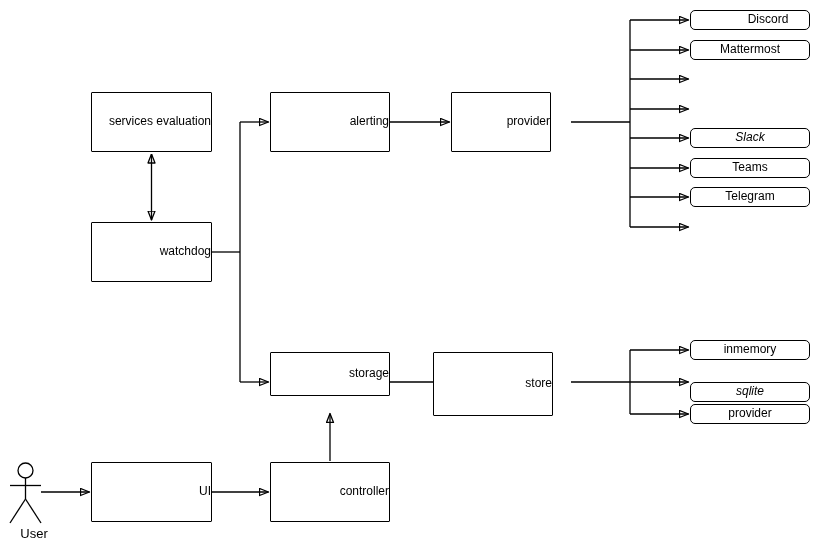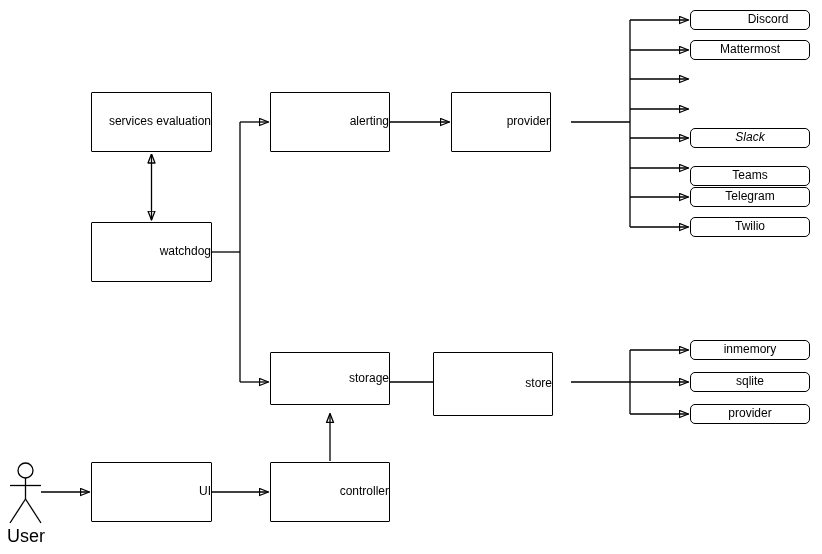--- a/index.html
+++ b/index.html
@@ -46,40 +46,40 @@
   }
   .node.leaf {
     border-radius: 5px;
     left: 690px;
     width: 120px;
     height: 20px;
     font-size: 12px;
   }
   .actor-label {
     position: absolute;
-    left: 2px;
+    left: 10px;
     top: 526px;
     width: 48px;
     text-align: center;
-    font-size: 18px;
+    font-size: 13px;
   }
   
   .n-services { left: 91px;  top: 92px;  width: 121px; height: 60px; }
   .n-watchdog { left: 91px;  top: 222px; width: 121px; height: 60px; }
   .n-alerting { left: 270px; top: 92px;  width: 120px; height: 60px; }
   .n-provider { left: 451px; top: 92px;  width: 100px; height: 60px; }
-  .n-storage  { left: 270px; top: 352px; width: 120px; height: 53px; }
+  .n-storage  { left: 270px; top: 352px; width: 120px; height: 44px; }
   .n-store    { left: 433px; top: 352px; width: 120px; height: 64px; }
   .n-ui       { left: 91px;  top: 462px; width: 121px; height: 60px; }
   .n-controller { left: 270px; top: 462px; width: 120px; height: 60px; }
   
   .p0 { top: 10px; padding-left: 36px; }  .p1 { top: 40px; }  .p2 { top: 69px; }  .p3 { top: 99px; }
-  .p4 { top: 128px; font-style: italic; } .p5 { top: 158px; margin-top: 8px; } .p6 { top: 187px; } .p7 { top: 217px; }
+  .p4 { top: 128px; font-style: italic; } .p5 { top: 158px; } .p6 { top: 187px; } .p7 { top: 217px; }
   
-  .s0 { top: 340px; } .s1 { top: 372px; } .s2 { top: 404px; }
+  .s0 { top: 340px; } .s1 { top: 382px; font-style: italic; } .s2 { top: 404px; }
 </style>
 </head>
 <body>
 
 <div class="canvas">
 
   <svg class="edges-svg" viewBox="0 0 822 554" xmlns="http://www.w3.org/2000/svg">
     <defs>
       <marker id="ah" markerUnits="userSpaceOnUse" markerWidth="12" markerHeight="10" refX="9.5" refY="4" orient="auto">
         <path d="M0.5,0.5 L9.5,4 L0.5,7.5 Z" fill="#000000" stroke="#000000" stroke-width="1" stroke-linejoin="round"></path>
@@ -187,23 +187,20 @@
   </div>
   <div class="node leaf p4">
     <span>Slack</span>
   </div>
   <div class="node leaf p5">
     <span>Teams</span>
   </div>
   <div class="node leaf p6">
     <span>Telegram</span>
   </div>
-  <div class="node leaf p7">
-    <span>Twilio</span>
-  </div>
 
   <div class="node leaf s0">
     <span>inmemory</span>
   </div>
   <div class="node leaf s1">
     <span>sqlite</span>
   </div>
   <div class="node leaf s2">
     <span>provider</span>
   </div>

